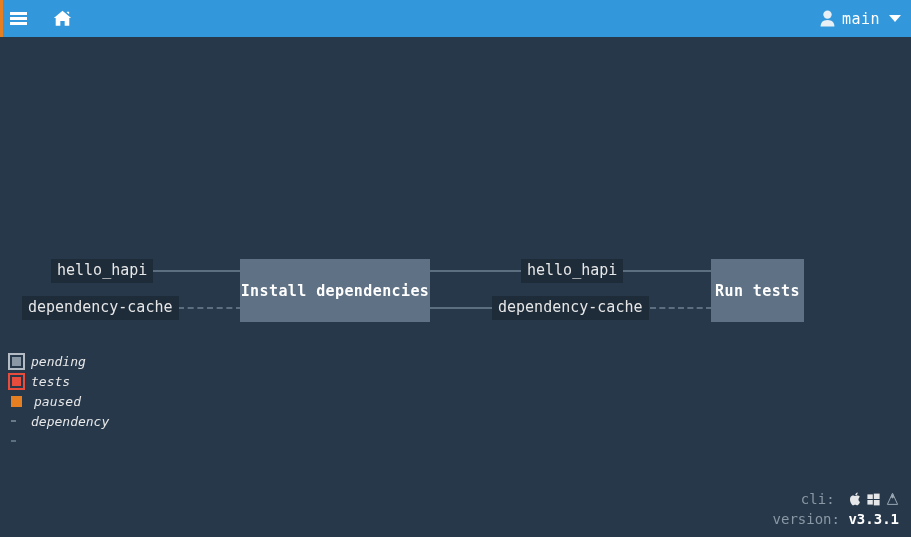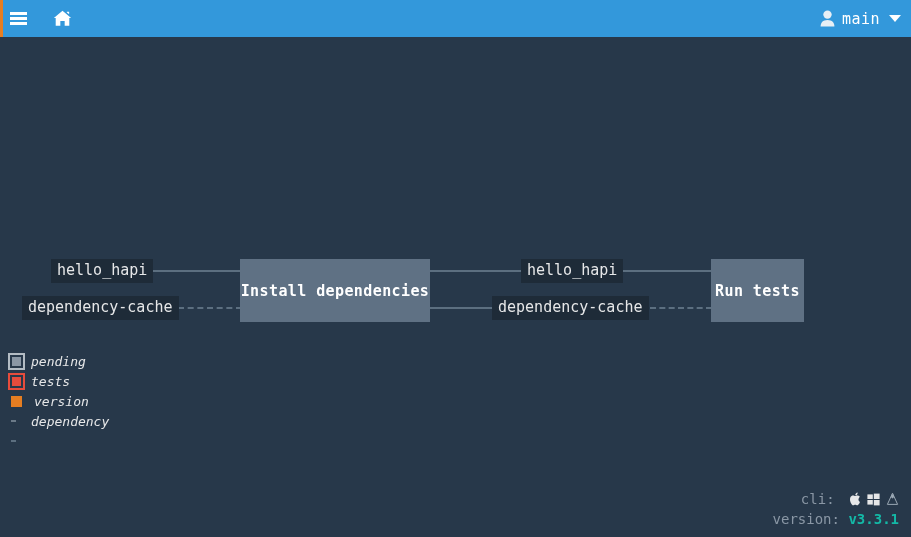--- a/index.html
+++ b/index.html
@@ -177,21 +177,21 @@
     position: absolute;
     right: 12px;
     bottom: 8px;
     text-align: right;
     font-size: 14px;
     color: #8a97a5;
     font-family: "DejaVu Sans Mono", "Liberation Mono", monospace;
     line-height: 20px;
   }
   #footer-info .val {
-    color: #14b8a6;
+    color: #ffffff;
     font-weight: bold;
   }
   .os-icons {
     display: inline-flex;
     align-items: center;
     gap: 6px;
     margin-left: 6px;
     vertical-align: -2px;
   }
   .os-icons span { cursor: pointer; display:inline-flex; }
@@ -280,21 +280,21 @@
             <i style="background:#e74c3c;"></i>
           </span>
       </span>
       <span class="legend-label">tests</span>
     </div>
 
     <div class="legend-row">
       <span class="sw-wrap" style="padding-left:3px;">
         <span class="swatch" style="background:#e67e22;"></span>
       </span>
-      <span class="legend-label">version</span>
+      <span class="legend-label">paused</span>
     </div>
 
 
 
     <div class="legend-row">
       <span class="sw-wrap">
         <span class="dep-line" style="background:#6b7a88;"></span>
       </span>
       <span class="legend-label">dependency</span>
     </div>

